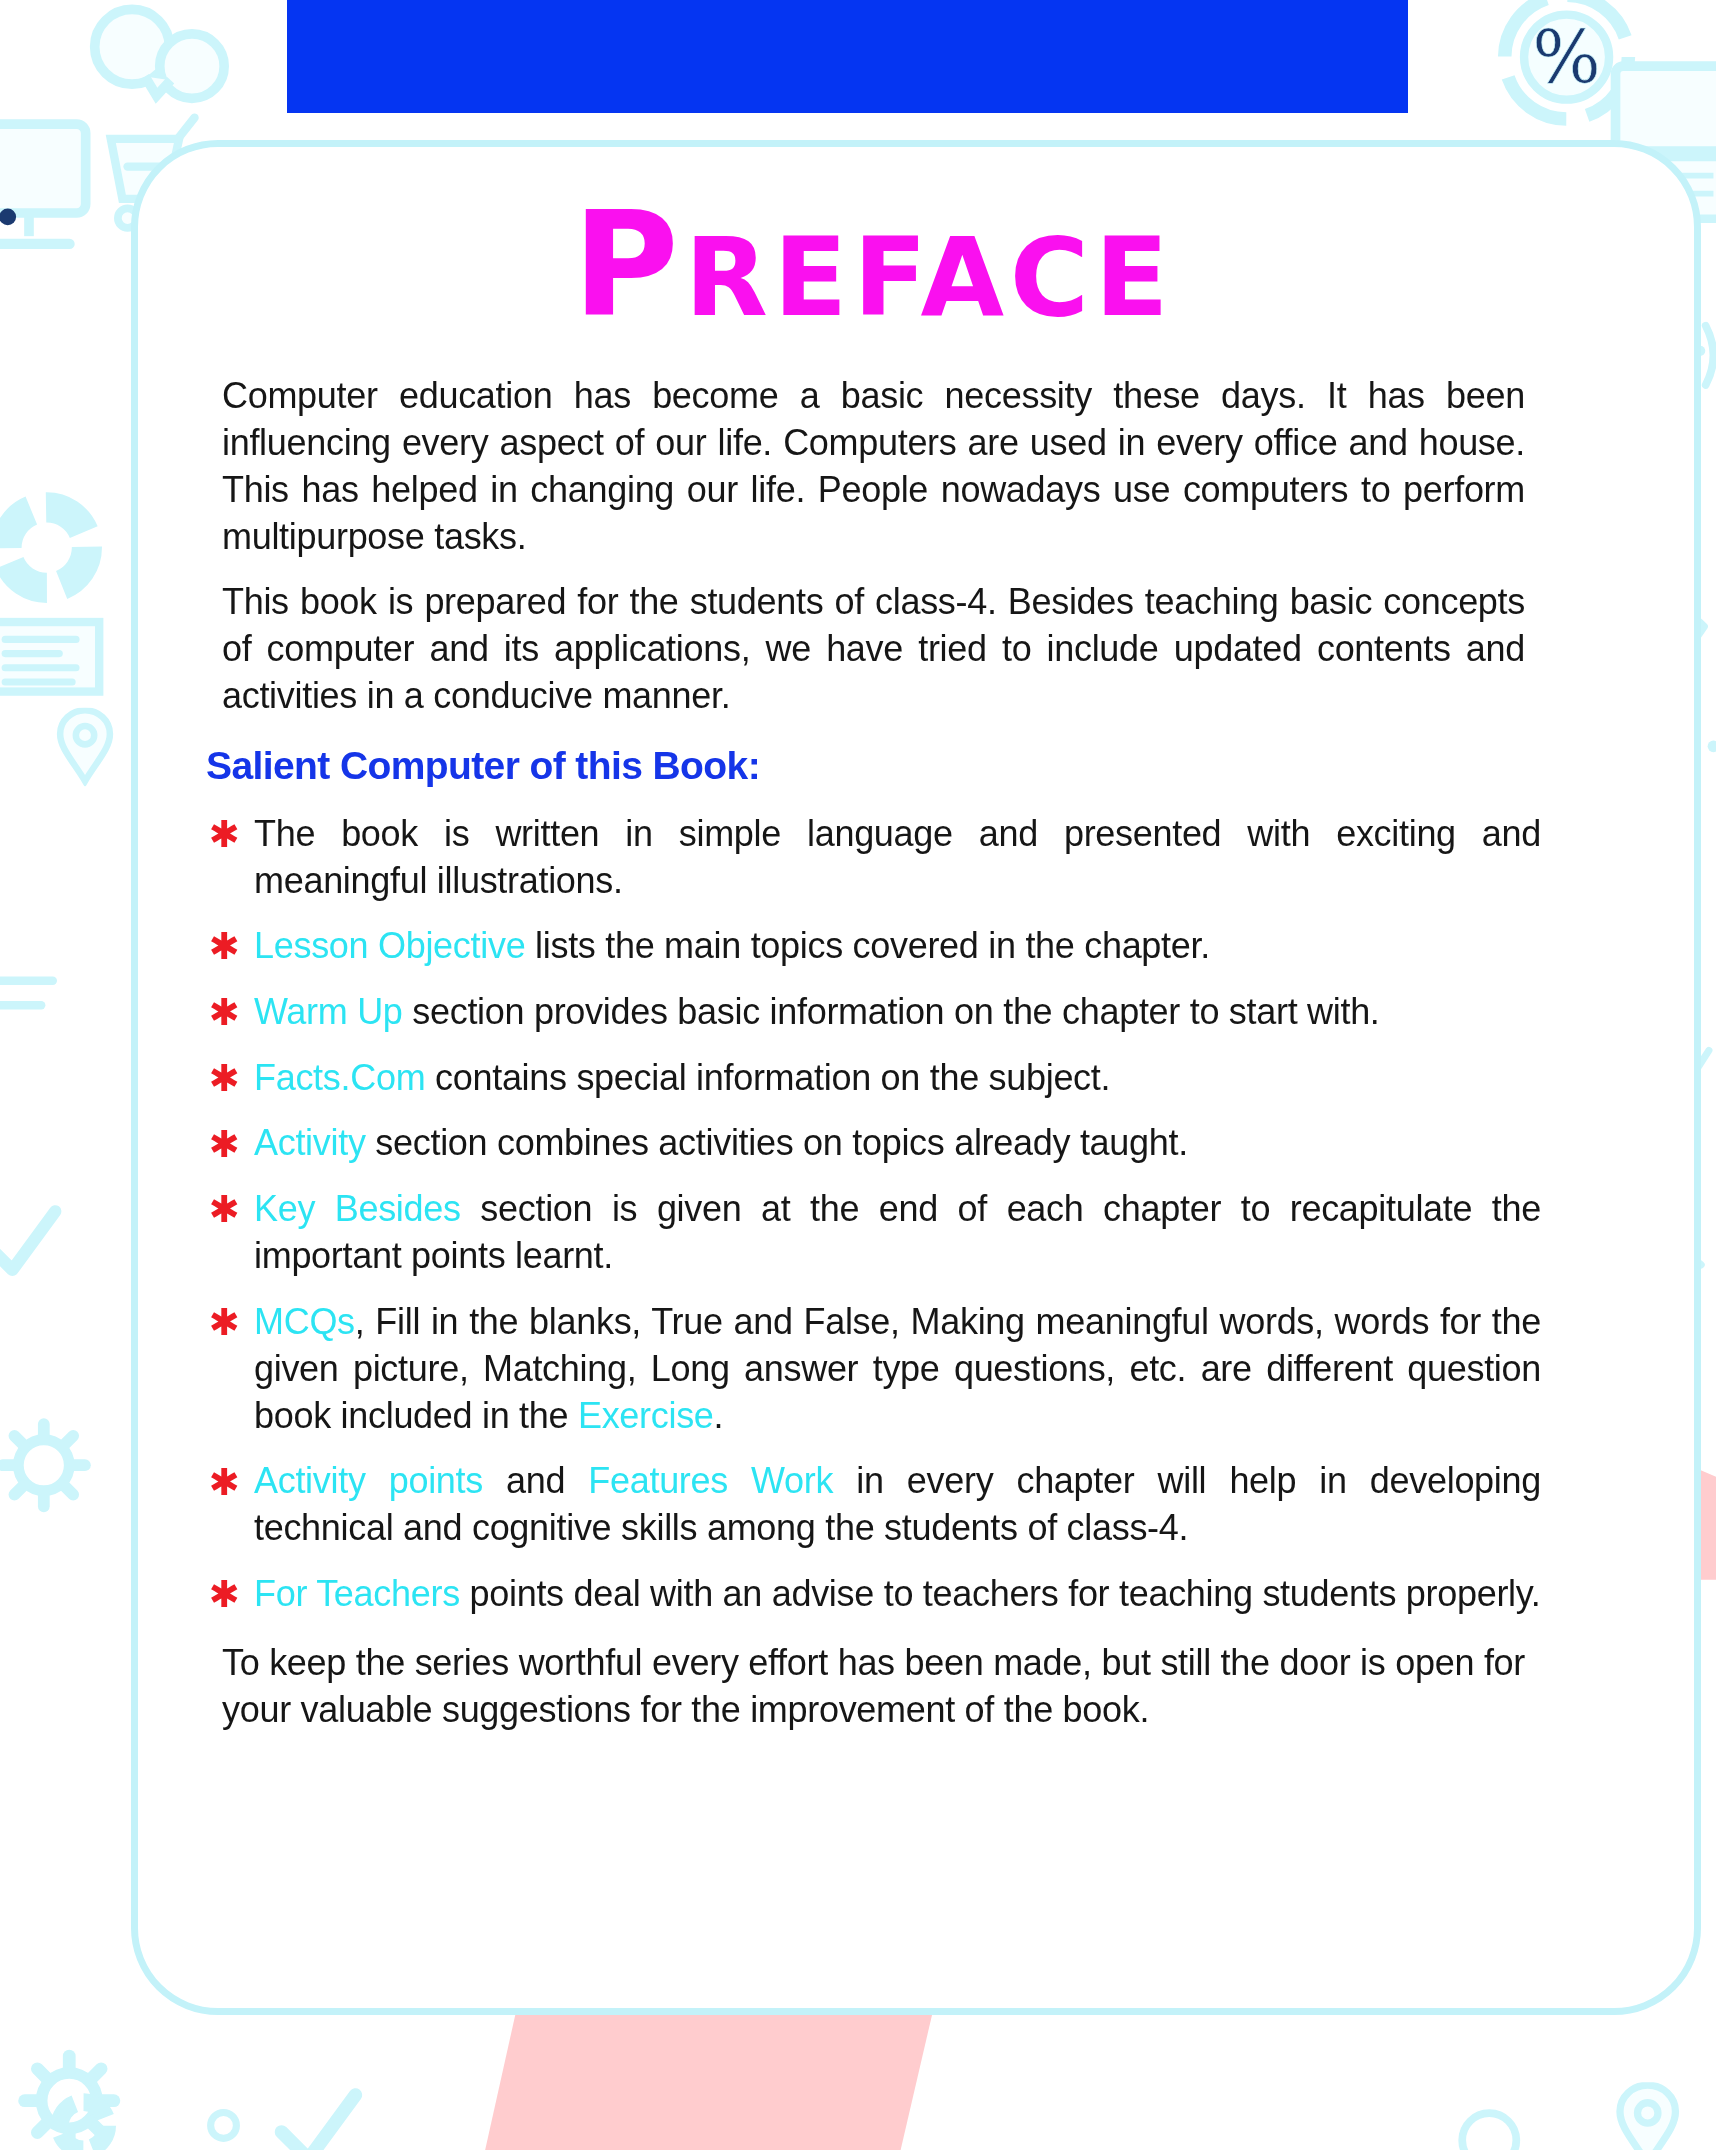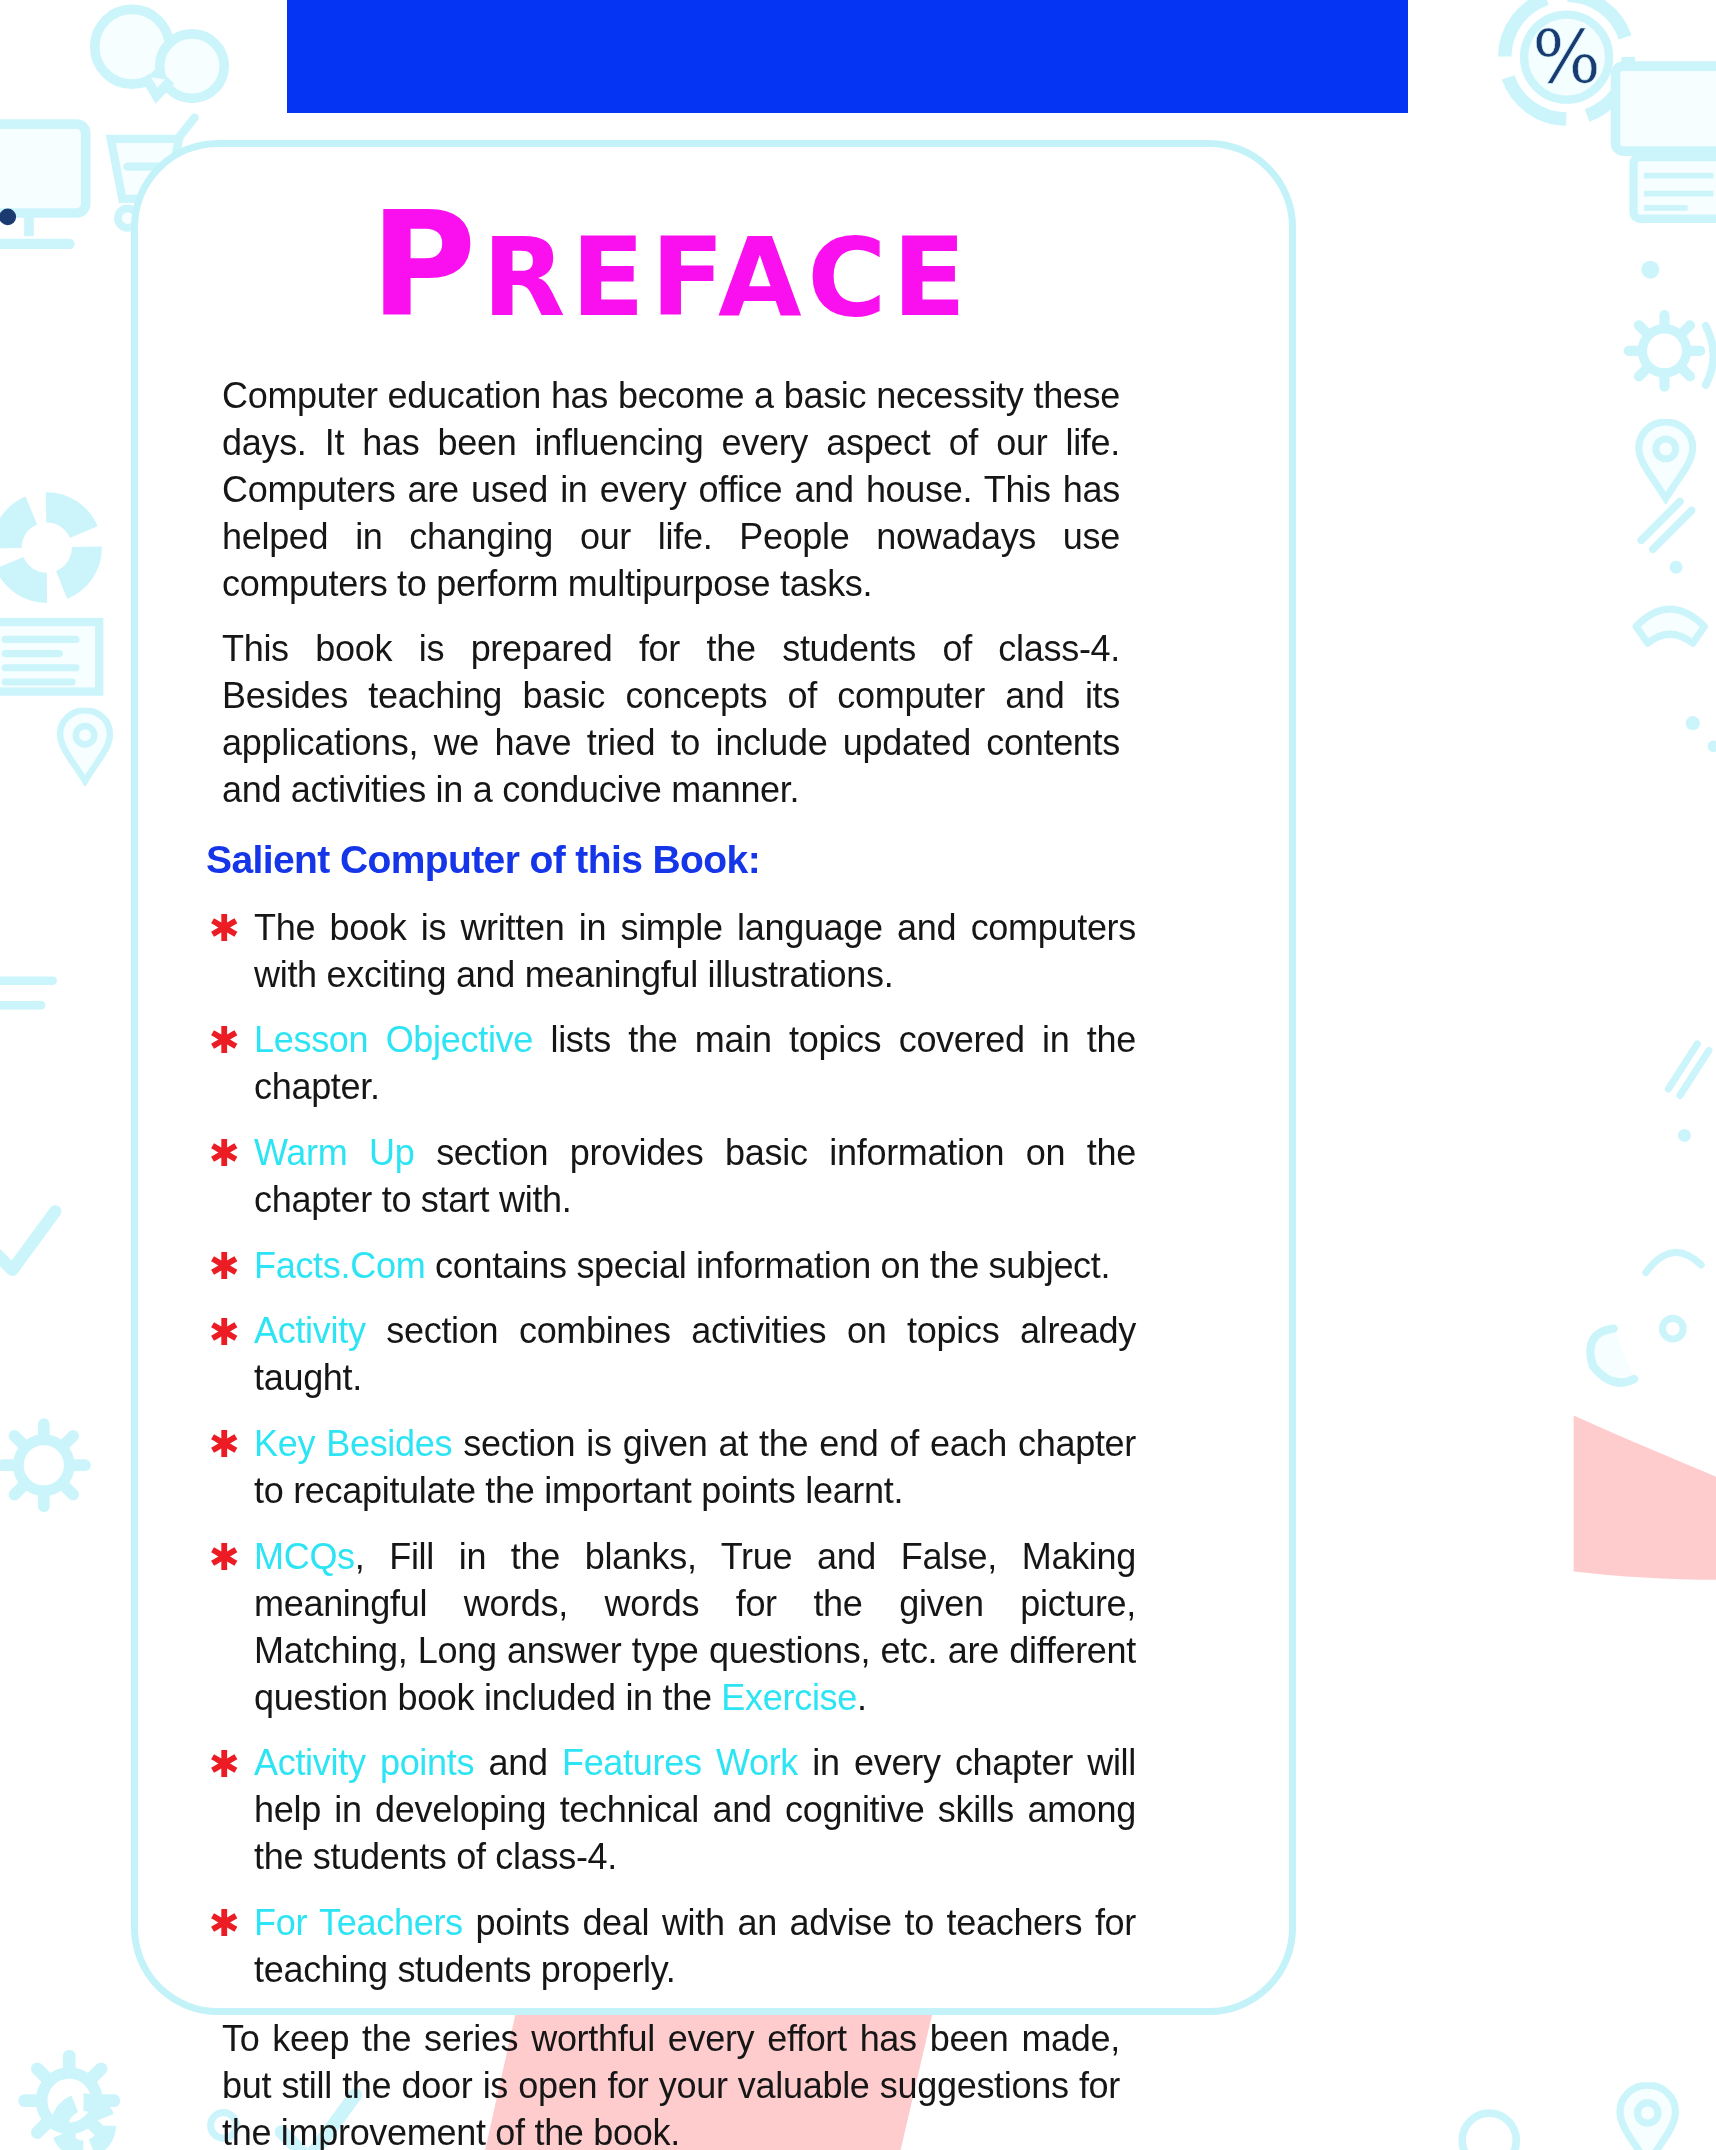--- a/index.html
+++ b/index.html
@@ -1,21 +1,21 @@
 <!DOCTYPE html>
 <html style="--accent-magenta: #fa10ef; --accent-blue: #1535e8; --accent-cyan: #2ce4f3; --accent-red: #ec1c24; --bar-blue: #0535f2; --card-border: #c3f2f9; --decor-cyan: #ccf5fb; --pink: #ffccce; --navy: #1b3a70; --ink: #161616;font-size:10.3px"><head>
 <meta charset="utf-8">
 <style>
   html,body{margin:0;padding:0;background:#fff;}
   .page{position:relative;width:1716px;height:2151px;background:#fff;overflow:hidden;
         font-family:"Liberation Sans",sans-serif;color:var(--ink,#161616);}
   svg.decor{position:absolute;left:0;top:0;z-index:0;}
   .top-banner{position:absolute;left:287px;top:0;width:1121px;height:113px;
               background:var(--bar-blue,#0535f2);z-index:3;}
-  .card{position:absolute;left:131px;top:140px;width:1165px;height:1875px;
+  .card{position:absolute;left:131px;top:140px;width:1570px;height:1875px;
         box-sizing:border-box;background:#fff;border:7px solid var(--card-border,#c3f2f9);
         border-radius:87px;z-index:2;padding:45px 153px 0 68px;}
   h1.page-title{margin:0 0 35px;text-align:center;line-height:1;
         font-family:"DejaVu Sans",sans-serif;font-weight:700;
         font-size:108px;letter-spacing:5.8px;color:var(--accent-magenta,#fa10ef);
         text-transform:uppercase;}
   h1.page-title::first-letter{font-size:145px;}
   .para{margin:0 16px 18px;font-size:36px;line-height:47px;text-align:justify;
         letter-spacing:-0.3px;}
   h2.features-heading{margin:24.5px 0 22px;font-size:39px;font-weight:700;letter-spacing:-0.6px;
@@ -169,21 +169,21 @@
 
   <div class="card">
     <h1 class="page-title">Preface</h1>
 
     <p class="para">Computer education has become a basic necessity these days. It has been influencing every aspect of our life. Computers are used in every office and house. This has helped in changing our life. People nowadays use computers to perform multipurpose tasks.</p>
     <p class="para">This book is prepared for the students of class-4. Besides teaching basic concepts of computer and its applications, we have tried to include updated contents and activities in a conducive manner.</p>
 
     <h2 class="features-heading">Salient Computer of this Book:</h2>
 
     <ul class="features">
-        <li><span class="ast">✱</span><span><span>The book is written in simple language and computers with exciting and meaningful illustrations.</span></span></li>
+        <li><span class="ast">✱</span><span><span>The book is written in simple language and presented with exciting and meaningful illustrations.</span></span></li>
         <li><span class="ast">✱</span><span><span class="hl">Lesson Objective</span><span> lists the main topics covered in the chapter.</span></span></li>
         <li><span class="ast">✱</span><span><span class="hl">Warm Up</span><span> section provides basic information on the chapter to start with.</span></span></li>
         <li><span class="ast">✱</span><span><span class="hl">Facts.Com</span><span> contains special information on the subject.</span></span></li>
         <li><span class="ast">✱</span><span><span class="hl">Activity</span><span> section combines activities on topics already taught.</span></span></li>
         <li><span class="ast">✱</span><span><span class="hl">Key Besides</span><span> section is given at the end of each chapter to recapitulate the important points learnt.</span></span></li>
         <li><span class="ast">✱</span><span><span class="hl">MCQs</span><span>, Fill in the blanks, True and False, Making meaningful words, words for the given picture, Matching, Long answer type questions, etc. are different question book included in the </span><span class="hl">Exercise</span><span>.</span></span></li>
         <li><span class="ast">✱</span><span><span class="hl">Activity points</span><span> and </span><span class="hl">Features Work</span><span> in every chapter will help in developing technical and cognitive skills among the students of class-4.</span></span></li>
         <li><span class="ast">✱</span><span><span class="hl">For Teachers</span><span> points deal with an advise to teachers for teaching students properly.</span></span></li>
       </ul>
 

